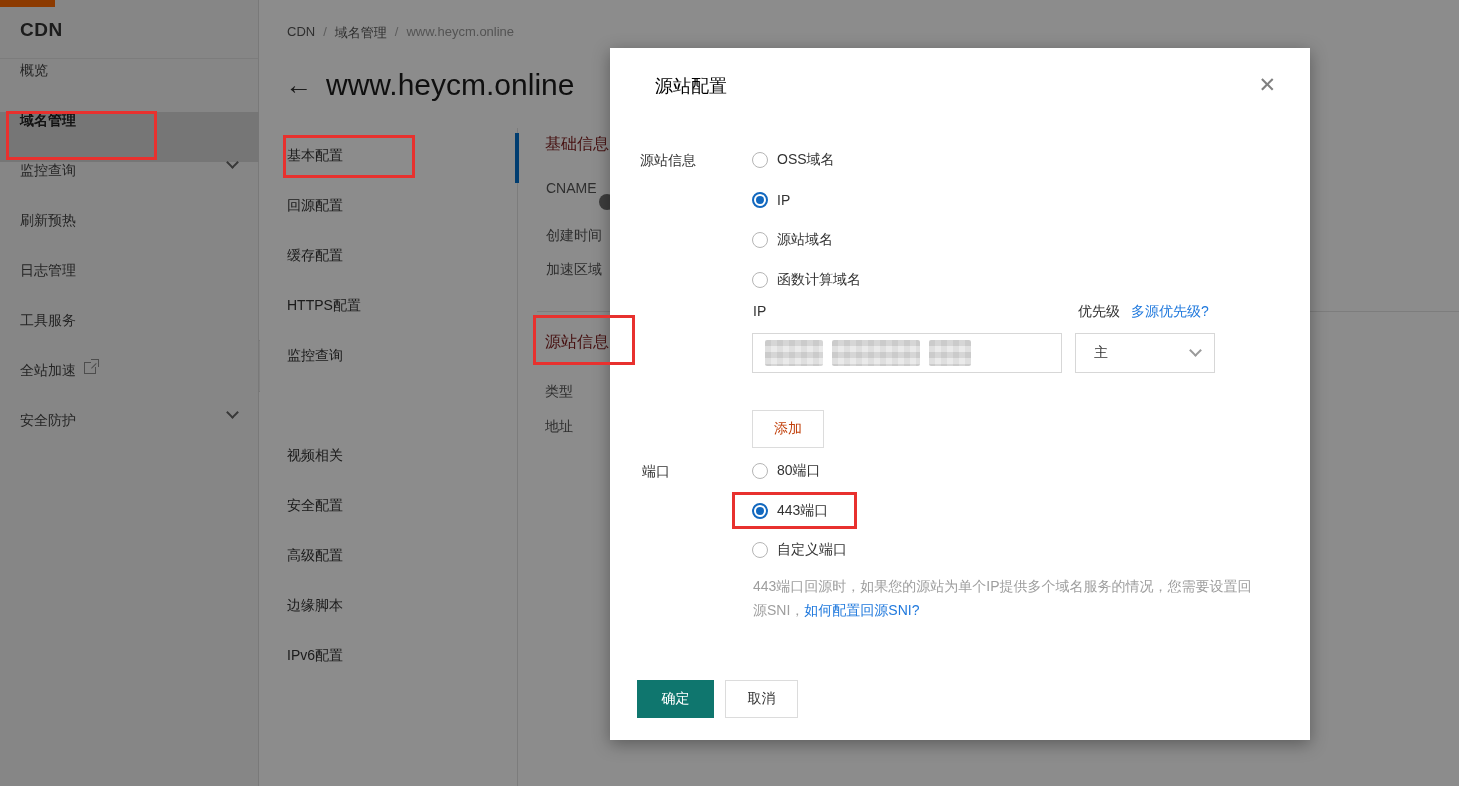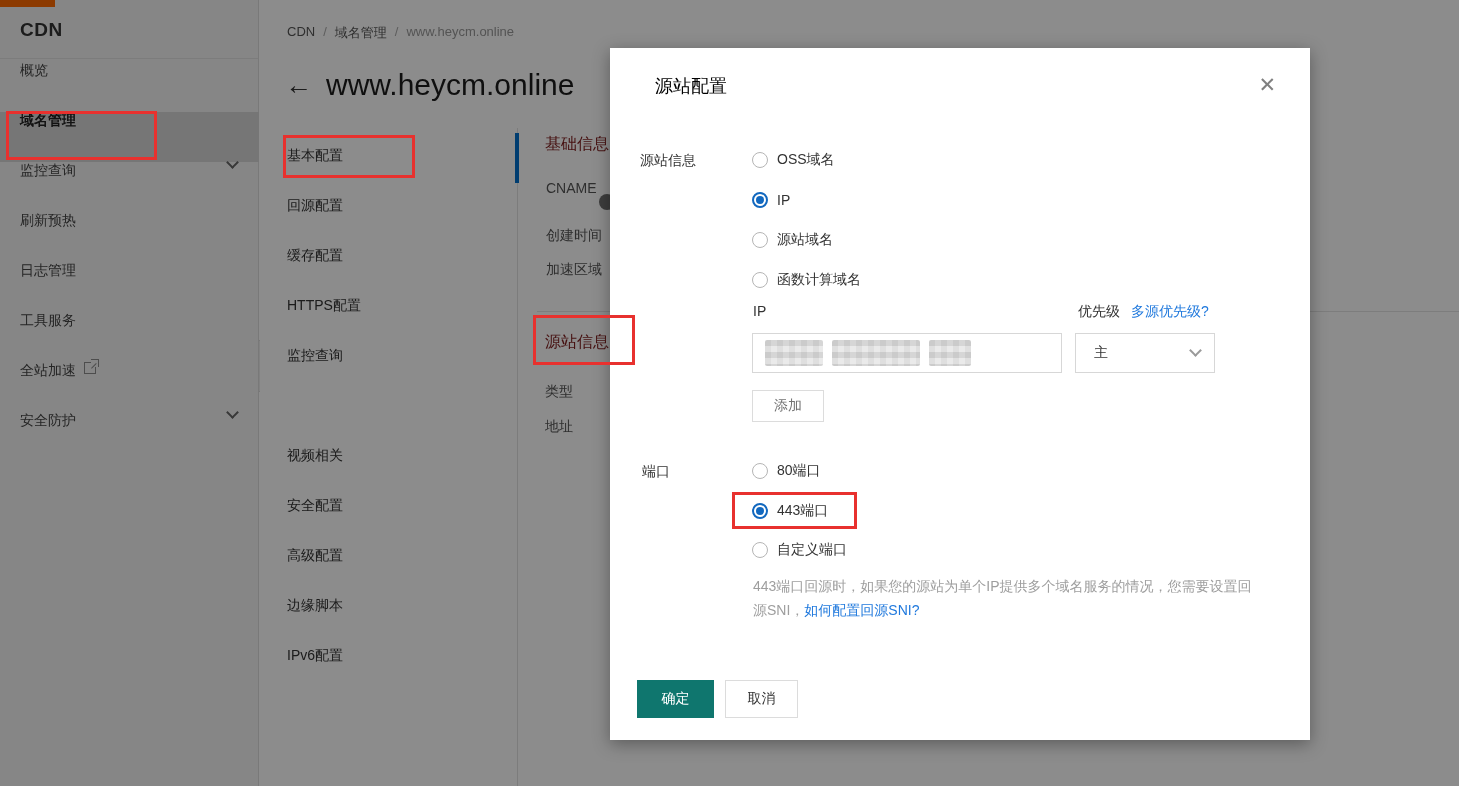--- a/index.html
+++ b/index.html
@@ -53,21 +53,21 @@
   .radio.checked .dot { position:absolute; inset:2px; border-radius:50%; background:#1268BF; }
   .radio-label { margin-left:9px; font-size:14px; color:#333; }
   .sub-label { position:absolute; font-size:14px; color:#333; }
   .m-link { color:#2079DD; cursor:pointer; font-size:14px; }
   .ip-input { position:absolute; left:142px; top:285px; width:310px; height:40px; border:1px solid #d7d7d7; background:#fff; display:flex; align-items:center; padding:0 12px; gap:9px; }
   .mosaic { height:26px; border-radius:2px; opacity:.85;
             background:conic-gradient(#cfcfcf 25%, #e7e7e7 0 50%, #dadada 0 75%, #c3c3c3 0) 0 0 / 12px 12px; }
   .select { position:absolute; left:465px; top:285px; width:140px; height:40px; border:1px solid #d7d7d7; background:#fff; display:flex; align-items:center; padding:0 14px 0 18px; cursor:pointer; font-size:14px; color:#333; }
   .select .chev { width:9px; height:9px; border-right:2px solid #9a9a9a; border-bottom:2px solid #9a9a9a; transform:rotate(45deg); margin-left:auto; margin-top:-5px; }
   .btn { display:flex; align-items:center; justify-content:center; font-size:14px; cursor:pointer; position:absolute; }
-  .btn-add { left:142px; top:342px; width:72px; height:32px; background:#fff; border:1px solid #dcdcdc; color:#737373; }
+  .btn-add { left:142px; top:362px; width:72px; height:38px; background:#fff; border:1px solid #dcdcdc; color:#c2410c; }
   .note { position:absolute; left:143px; top:526px; width:504px; font-size:14px; line-height:24px; color:#9e9e9e; }
   .btn-confirm { left:27px; top:632px; width:77px; height:38px; background:#0f766e; border:none; color:#fff; }
   .btn-cancel { left:115px; top:632px; width:73px; height:38px; background:#fff; border:1px solid #dcdcdc; color:#333; }
 
   
   .anno { position:absolute; border:3px solid #E8312E; z-index:30; pointer-events:none; }
   .anno1 { left:6px;   top:111px; width:151px; height:49px; }
   .anno2 { left:283px; top:135px; width:132px; height:43px; }
   .anno3 { left:533px; top:315px; width:102px; height:50px; }
   .anno4 { left:732px; top:492px; width:125px; height:37px; }

